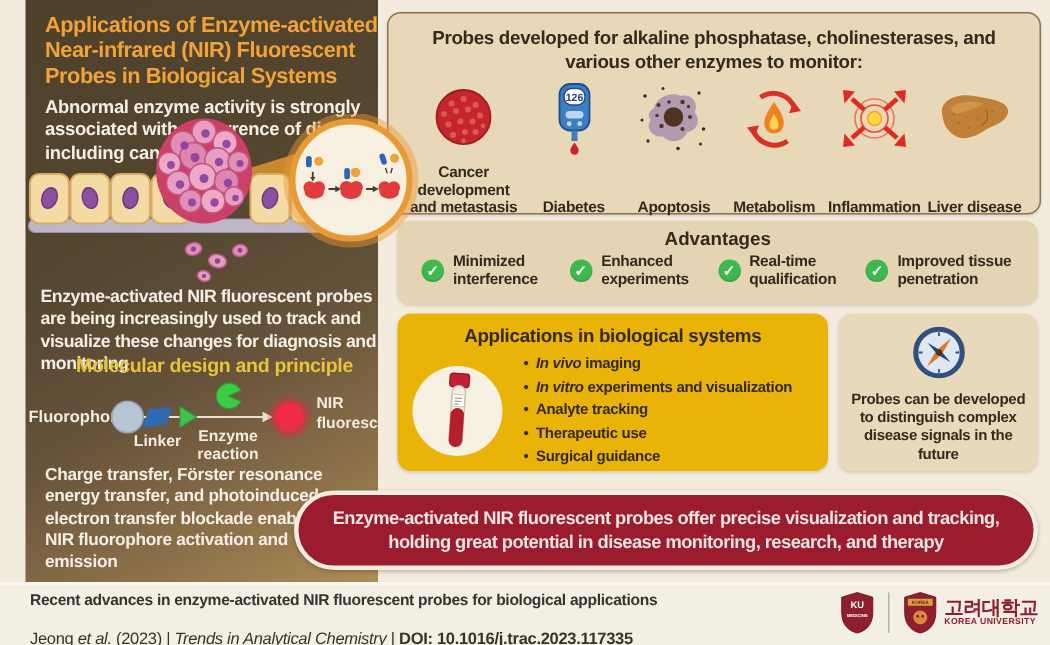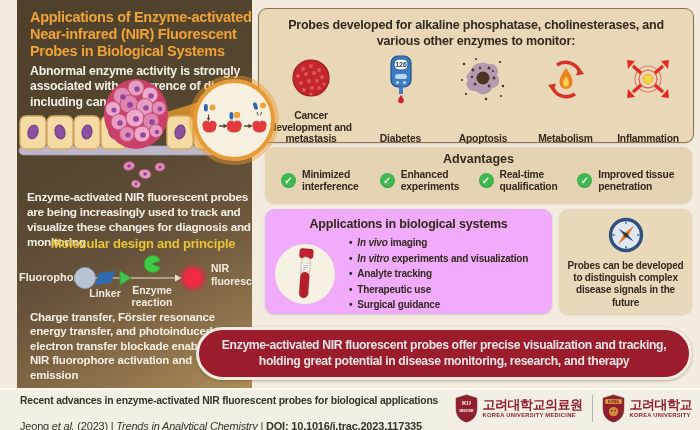--- a/index.html
+++ b/index.html
@@ -36,21 +36,21 @@
 
   .adv-box{left:13px;top:147px;width:427px;height:56px;background:#e4d4b4;}
   .adv-heading{margin-top:5px;text-align:center;font-size:12.5px;font-weight:700;color:#33291d;}
   .adv-row{display:flex;justify-content:space-between;padding:3px 16px 0;}
   .adv-item{display:flex;align-items:center;gap:6px;}
   .check{width:15px;height:15px;border-radius:50%;background:#3fb84f;color:#fff;
     display:flex;align-items:center;justify-content:center;font-size:10px;font-weight:700;
     box-shadow:inset 0 -1px 1px rgba(0,0,0,.15);flex:0 0 15px;}
   .adv-label{font-size:10.3px;font-weight:700;color:#33291d;line-height:1.15;letter-spacing:-0.2px;max-width:88px;}
 
-  .apps-box{left:13px;top:209px;width:287px;height:105px;background:#f0abfc;}
+  .apps-box{left:13px;top:209px;width:287px;height:105px;background:#eab308;}
   .apps-heading{margin-top:8px;text-align:center;font-size:12.5px;font-weight:700;color:#33291d;letter-spacing:-0.2px;}
   .apps-body{display:flex;align-items:center;padding:4px 6px 0 10px;}
   .tube-circle{width:60px;height:60px;border-radius:50%;background:#f7f1e4;flex:0 0 60px;
     display:flex;align-items:center;justify-content:center;}
   .apps-list{list-style:none;margin:0;padding:0 0 0 14px;}
   .apps-list li{font-size:10px;font-weight:600;color:#33291d;line-height:1.55;letter-spacing:-0.2px;}
   .apps-list li::before{content:"•";margin-right:5px;color:#33291d;}
   .apps-list .em{font-style:italic;}
 
   .future-box{left:307px;top:209px;width:133px;height:105px;background:#e8d9bb;text-align:center;}
@@ -331,20 +331,38 @@
                 <polygon points="37,4 45,3 44,12"></polygon>
                 <polygon points="11,40 3,41 4,32"></polygon>
                 <polygon points="37,40 45,41 44,32"></polygon>
               </g>
               <circle cx="24" cy="22" r="4.6" fill="#ffd93d" stroke="#f5a623" stroke-width="1"></circle>
             </svg>
           </div>
           <div class="probe-label">Inflammation</div>
         </div>
 
+        <div class="probe-item">
+          <div class="probe-icon">
+            <svg width="52" height="38" viewBox="0 0 52 38">
+              <path d="M4 15 C3 7 14 2 25 4 C38 6 49 8 48 15 C47 21 40 23 34 26 C28 30 19 35 12 30 C6 26 4.5 21 4 15 Z" fill="#c08038"></path>
+              <path d="M10 12 C14 8 24 7 32 9 C28 12 20 14 14 16 C11 15 10 13 10 12 Z" fill="#d49a4e" opacity="0.8"></path>
+              <path d="M33 13 C36 17 34 21 30 24" fill="none" stroke="#8f5a1f" stroke-width="1.2" opacity="0.6"></path>
+              <g fill="#8f5a1f" opacity="0.35">
+                <circle cx="15" cy="22" r="1"></circle>
+                  <circle cx="22" cy="25" r="1"></circle>
+                  <circle cx="20" cy="18" r="1"></circle>
+                <circle cx="28" cy="19" r="1"></circle>
+                  <circle cx="38" cy="14" r="1"></circle>
+                  <circle cx="12" cy="16" r="1"></circle>
+              </g>
+            </svg>
+          </div>
+          <div class="probe-label">Liver disease</div>
+        </div>
 
       </div>
     </div>
 
     <div class="rbox adv-box">
       <div class="adv-heading">Advantages</div>
       <div class="adv-row">
         <div class="adv-item">
           <span class="check">✓</span>
           <span class="adv-label">Minimized interference</span>
@@ -416,24 +434,20 @@
       <div class="ft1">Recent advances in enzyme-activated NIR fluorescent probes for biological applications</div>
       <div class="ft2"><span>Jeong </span><span class="it">et al.</span><span> (2023)</span><span> | </span><span class="it">Trends in Analytical Chemistry</span><span> | </span><span class="bold">DOI: 10.1016/j.trac.2023.117335</span></div>
     </div>
     <div class="logos">
       <div class="logo">
         <svg width="23" height="29" viewBox="0 0 22 28">
           <path d="M11 1 L21 4 V14 C21 22 16 26 11 27 C6 26 1 22 1 14 V4 Z" fill="#8f1f2e" stroke="#6d1522" stroke-width="0.6"></path>
           <text x="11" y="11" font-size="6" font-weight="700" text-anchor="middle" fill="#ffffff" font-family="Liberation Sans, sans-serif">KU</text>
           <text x="11" y="17" font-size="2.8" font-weight="700" text-anchor="middle" fill="#ffffff" font-family="Liberation Sans, sans-serif">MEDICINE</text>
         </svg>
-        <div class="logo-texts">
-          <span class="logo-kr">고려대학교의료원</span>
-          <span class="logo-en">KOREA UNIVERSITY MEDICINE</span>
-        </div>
       </div>
       <div class="logo-divider"></div>
       <div class="logo">
         <svg width="23" height="29" viewBox="0 0 22 28">
           <path d="M11 1 L21 4 V14 C21 22 16 26 11 27 C6 26 1 22 1 14 V4 Z" fill="#8f1f2e" stroke="#6d1522" stroke-width="0.6"></path>
           <rect x="3" y="5" width="16" height="4.5" fill="#d8a13c"></rect>
           <text x="11" y="8.6" font-size="3" font-weight="700" text-anchor="middle" fill="#6d1522" font-family="Liberation Sans, sans-serif">KOREA</text>
           <circle cx="11" cy="17" r="4.5" fill="#d8893a"></circle>
           <circle cx="9.4" cy="16.2" r="0.8" fill="#40260f"></circle>
           <circle cx="12.6" cy="16.2" r="0.8" fill="#40260f"></circle>

